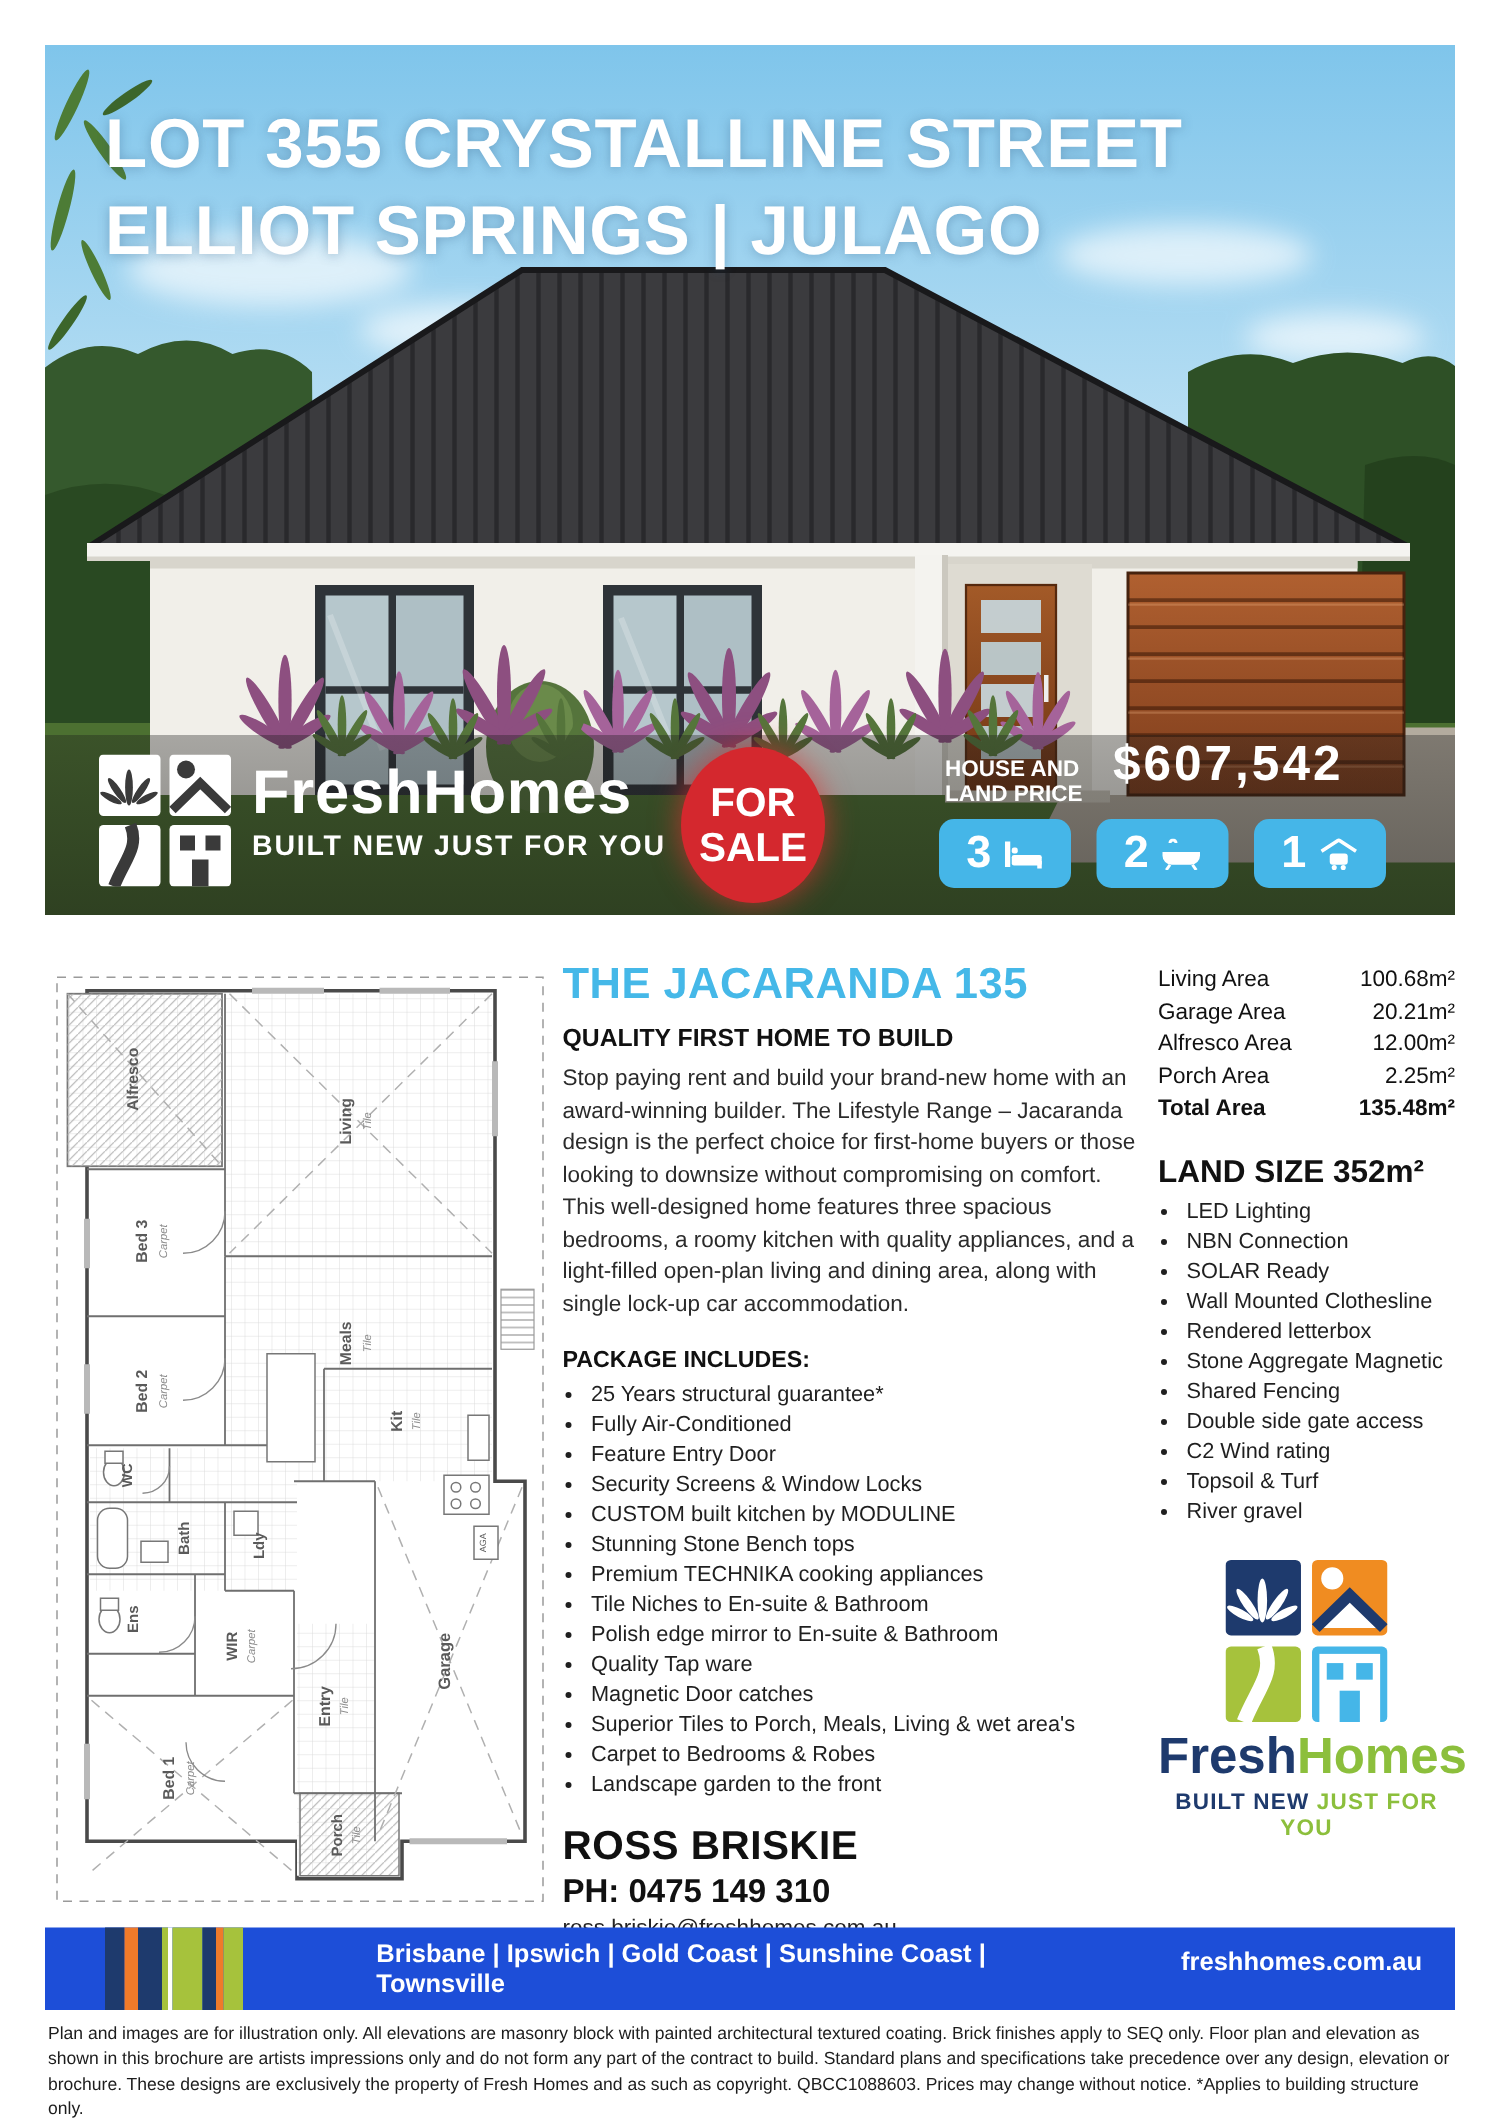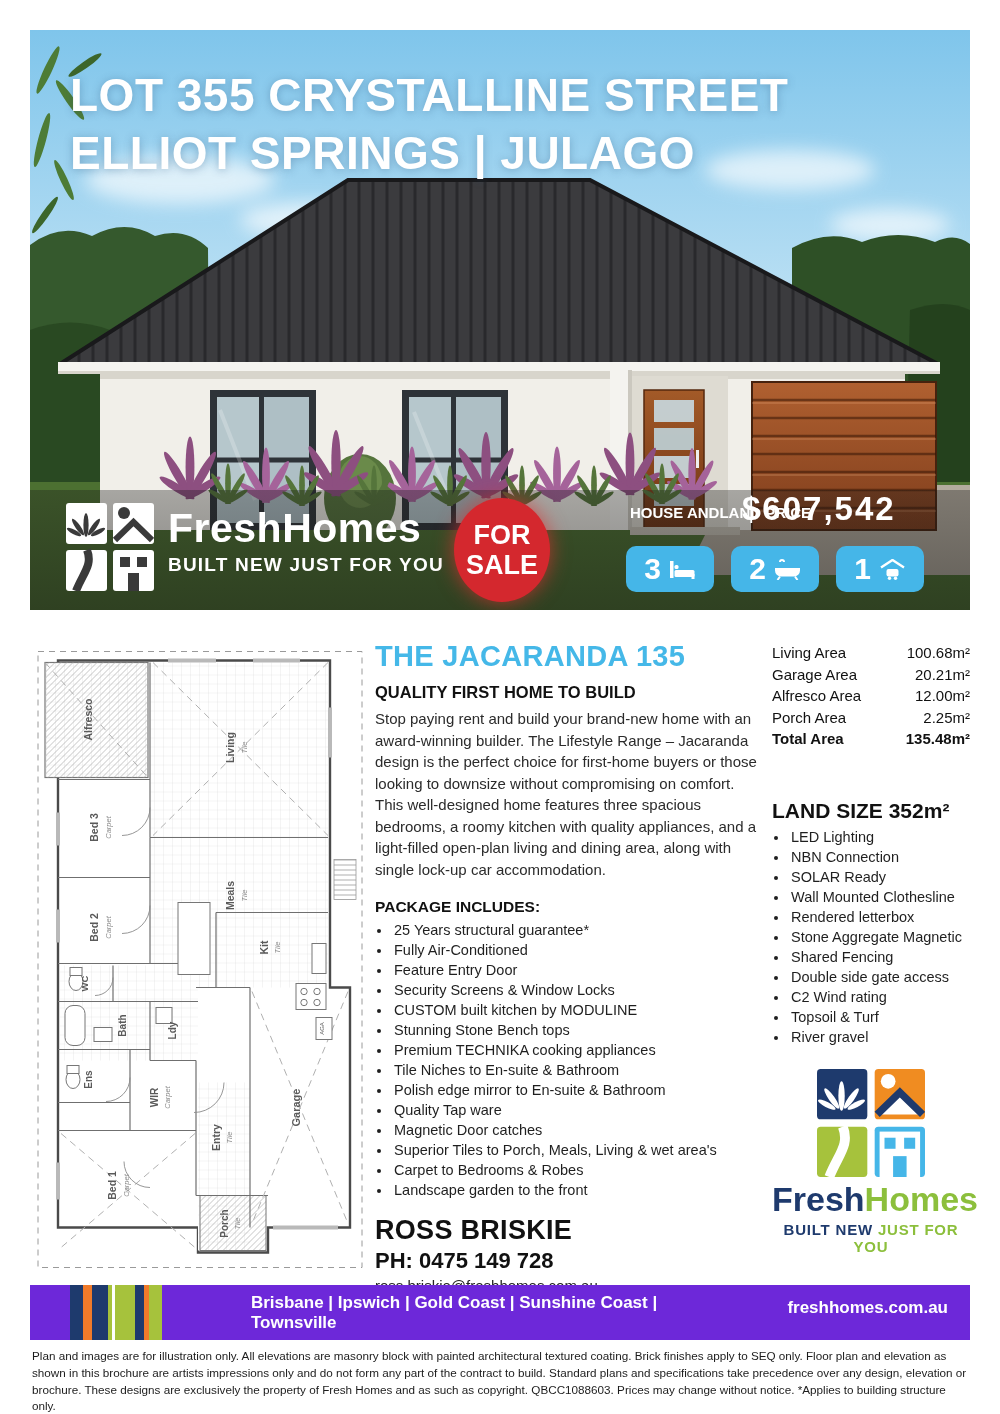--- a/index.html
+++ b/index.html
@@ -17,21 +17,21 @@
          background:linear-gradient(rgba(25,25,25,.34),rgba(18,18,18,.5));}
   .logo-white{position:absolute;left:36px;top:13px;}
   .brand{position:absolute;left:138px;top:16px;color:#fff;}
   .brand-name{font-size:41px;font-weight:bold;letter-spacing:.5px;line-height:44px;}
   .brand-tag{font-size:19px;font-weight:bold;letter-spacing:1.2px;margin-top:4px;}
   .forsale{position:absolute;left:424px;top:8px;width:96px;height:104px;border-radius:50%;
            background:#d4282e;box-shadow:0 0 20px rgba(220,50,50,.75);
            display:flex;flex-direction:column;align-items:center;justify-content:center;
            color:#fff;font-weight:bold;font-size:27px;line-height:30px;}
   .price-label{position:absolute;left:600px;top:14px;color:#fff;font-weight:bold;
-               font-size:15px;line-height:17px;display:flex;flex-direction:row;}
+               font-size:15px;line-height:17px;display:flex;flex-direction:column;}
   .price{position:absolute;left:712px;top:0px;color:#fff;font-weight:bold;
          font-size:33px;letter-spacing:2px;}
   .stats{position:absolute;left:596px;top:56px;display:flex;gap:17px;}
   .stat{width:88px;height:46px;border-radius:10px;background:#45b6e8;
         display:flex;align-items:center;justify-content:center;gap:8px;
         color:#fff;font-weight:bold;font-size:30px;}
   .stat svg{display:block;}
 
   
   .floorplan{position:absolute;left:28px;top:645px;width:340px;height:630px;}
@@ -46,26 +46,26 @@
   ul.blist li{font-size:14.5px;line-height:20px;color:#1f1f1f;margin:0;padding-left:2px;}
   .contact{margin-top:15px;}
   .contact-name{font-size:27px;font-weight:800;letter-spacing:.3px;color:#111;}
   .contact-phone{font-size:22px;font-weight:bold;color:#111;margin-top:2px;}
   .contact-email{font-size:15px;color:#222;margin-top:3px;}
 
   
   .col-right{position:absolute;left:772px;top:642px;width:198px;}
   .area-row{display:flex;justify-content:space-between;font-size:15px;line-height:21.5px;color:#111;}
   .area-row.total{font-weight:bold;}
-  .land-size{font-size:21px;font-weight:bold;color:#111;margin-top:49px;}
+  .land-size{font-size:21px;font-weight:bold;color:#111;margin-top:20px;}
   .features{margin-top:62px;}
   .logo-color{margin-top:22px;text-align:center;}
 
   
-  .bar{position:absolute;left:30px;top:1285px;width:940px;height:55px;background:#6d28d9;}
+  .bar{position:absolute;left:30px;top:1285px;width:940px;height:55px;background:#1d4ed8;}
   .stripes{position:absolute;left:40px;top:0;height:55px;display:flex;}
   .stripes div{height:55px;}
   .locations{position:absolute;left:50%;top:0;transform:translateX(-53%);height:55px;
              display:flex;align-items:center;color:#fff;font-weight:bold;font-size:17px;}
   .website{position:absolute;right:22px;top:0;height:45px;display:flex;align-items:center;
            color:#fff;font-weight:bold;font-size:17px;}
   .fineprint{position:absolute;left:32px;top:1348px;width:938px;margin:0;
              font-size:11.7px;line-height:16.8px;color:#1c1c1c;}
 </style>
 </head>
@@ -438,21 +438,21 @@
         <li>Polish edge mirror to En-suite &amp; Bathroom</li>
         <li>Quality Tap ware</li>
         <li>Magnetic Door catches</li>
         <li>Superior Tiles to Porch, Meals, Living &amp; wet area's</li>
         <li>Carpet to Bedrooms &amp; Robes</li>
         <li>Landscape garden to the front</li>
       </ul>
 
     <div class="contact">
       <div class="contact-name">ROSS BRISKIE</div>
-      <div class="contact-phone">PH: 0475 149 728</div>
+      <div class="contact-phone">PH: 0475 149 310</div>
       <div class="contact-email">ross.briskie@freshhomes.com.au</div>
     </div>
   </section>
 
   <section class="col-right">
     <div>
 
         <div class="area-row">
           <span>Living Area</span>
           <span>100.68m²</span>

